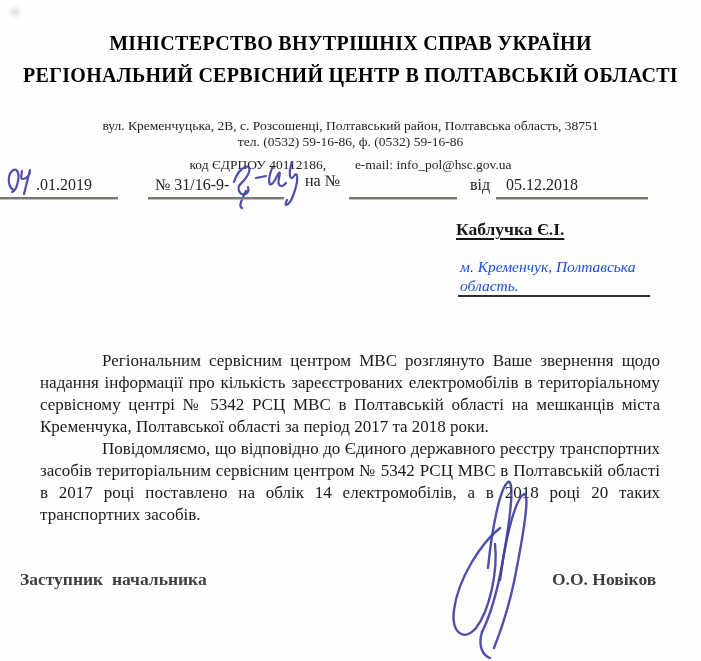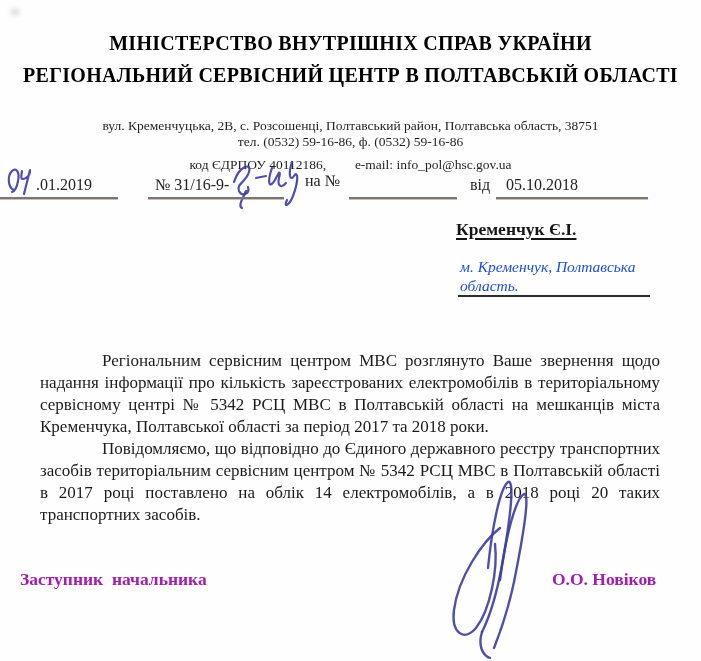--- a/index.html
+++ b/index.html
@@ -12,21 +12,21 @@
   .center{left:0;right:0;text-align:center;}
   .h1{font-weight:bold;font-size:20px;letter-spacing:.3px;color:#000000;}
   .addr{font-size:13.5px;color:#1f1f1f;margin-top:15px;}
   .ref{font-size:16px;color:#222;}
   .rule{height:2px;background:#6e7a82;box-shadow:0 1px 0 rgba(203,124,72,.55);}
   .rule-dark{height:2px;background:#2c2c2c;}
   .recipient-name{font-size:17.5px;font-weight:bold;text-decoration:underline;text-decoration-thickness:2px;text-underline-offset:3px;color:#161616;}
   .recipient-addr{font-size:15.5px;font-style:italic;line-height:19px;color:#1d4ed8;}
   .body-text{width:620px;font-size:17px;line-height:22px;text-align:justify;color:#1b1b1b;}
   .body-text p{margin:0;text-indent:62px;}
-  .sig-label{font-size:17.5px;font-weight:bold;color:#a21caf;white-space:pre;}
+  .sig-label{font-size:17.5px;font-weight:bold;color:#404040;white-space:pre;}
   .watermark{font-size:40px;font-weight:bold;letter-spacing:0;line-height:1;
     font-family:"Liberation Serif","DejaVu Serif",serif;
     text-shadow:0 1px 0 #d8d8d8;}
   .wm-main{color:#8d8d8d;}
   .wm-accent{color:#e0827c;}
   .ink{stroke:#4040a2;stroke-width:2.2;fill:none;stroke-linecap:round;stroke-linejoin:round;opacity:.92;}
   .smudge{width:10px;height:8px;background:#c9c9c9;border-radius:50%;filter:blur(2px);opacity:.55;}
 </style>
 </head>
 <body>
@@ -60,24 +60,24 @@
     <path class="ink" d="M30,24 L40,22"></path>
     <path class="ink" d="M46,14 C41,28 43,36 49,26 C53,18 55,15 53,24 C51,33 56,34 60,29"></path>
     <path class="ink" d="M66,8 C62,20 64,28 68,22 C72,16 73,26 67,42 C63,52 57,54 61,46"></path>
   </svg>
   <div class="abs rule" style="left:148px;top:197px;width:136px;"></div>
 
   <div class="abs ref" style="left:305px;top:172px;">на №</div>
   <div class="abs rule" style="left:349px;top:197px;width:108px;"></div>
 
   <div class="abs ref" style="left:470px;top:176px;">від</div>
-  <div class="abs ref" style="left:506px;top:176px;">05.10.2018</div>
+  <div class="abs ref" style="left:506px;top:176px;">05.12.2018</div>
   <div class="abs rule" style="left:496px;top:197px;width:152px;"></div>
 
-  <div class="abs recipient-name" style="left:456px;top:219px;">Кременчук Є.І.</div>
+  <div class="abs recipient-name" style="left:456px;top:219px;">Каблучка Є.І.</div>
   <div class="abs recipient-addr" style="left:460px;top:257px;width:215px;">
     <div>м. Кременчук, Полтавська</div>
     <div>область.</div>
   </div>
   <div class="abs rule-dark" style="left:458px;top:295px;width:192px;"></div>
 
   <div class="abs body-text" style="left:40px;top:350px;">
     <p>Регіональним сервісним центром МВС розглянуто Ваше звернення щодо надання інформації про кількість зареєстрованих електромобілів в територіальному сервісному центрі № 5342 РСЦ МВС в Полтавській області на мешканців міста Кременчука, Полтавської області за період 2017 та 2018 роки.</p>
     <p>Повідомляємо, що відповідно до Єдиного державного реєстру транспортних засобів територіальним сервісним центром № 5342 РСЦ МВС в Полтавській області в 2017 році поставлено на облік 14 електромобілів, а в 2018 році 20 таких транспортних засобів.</p>
   </div>

